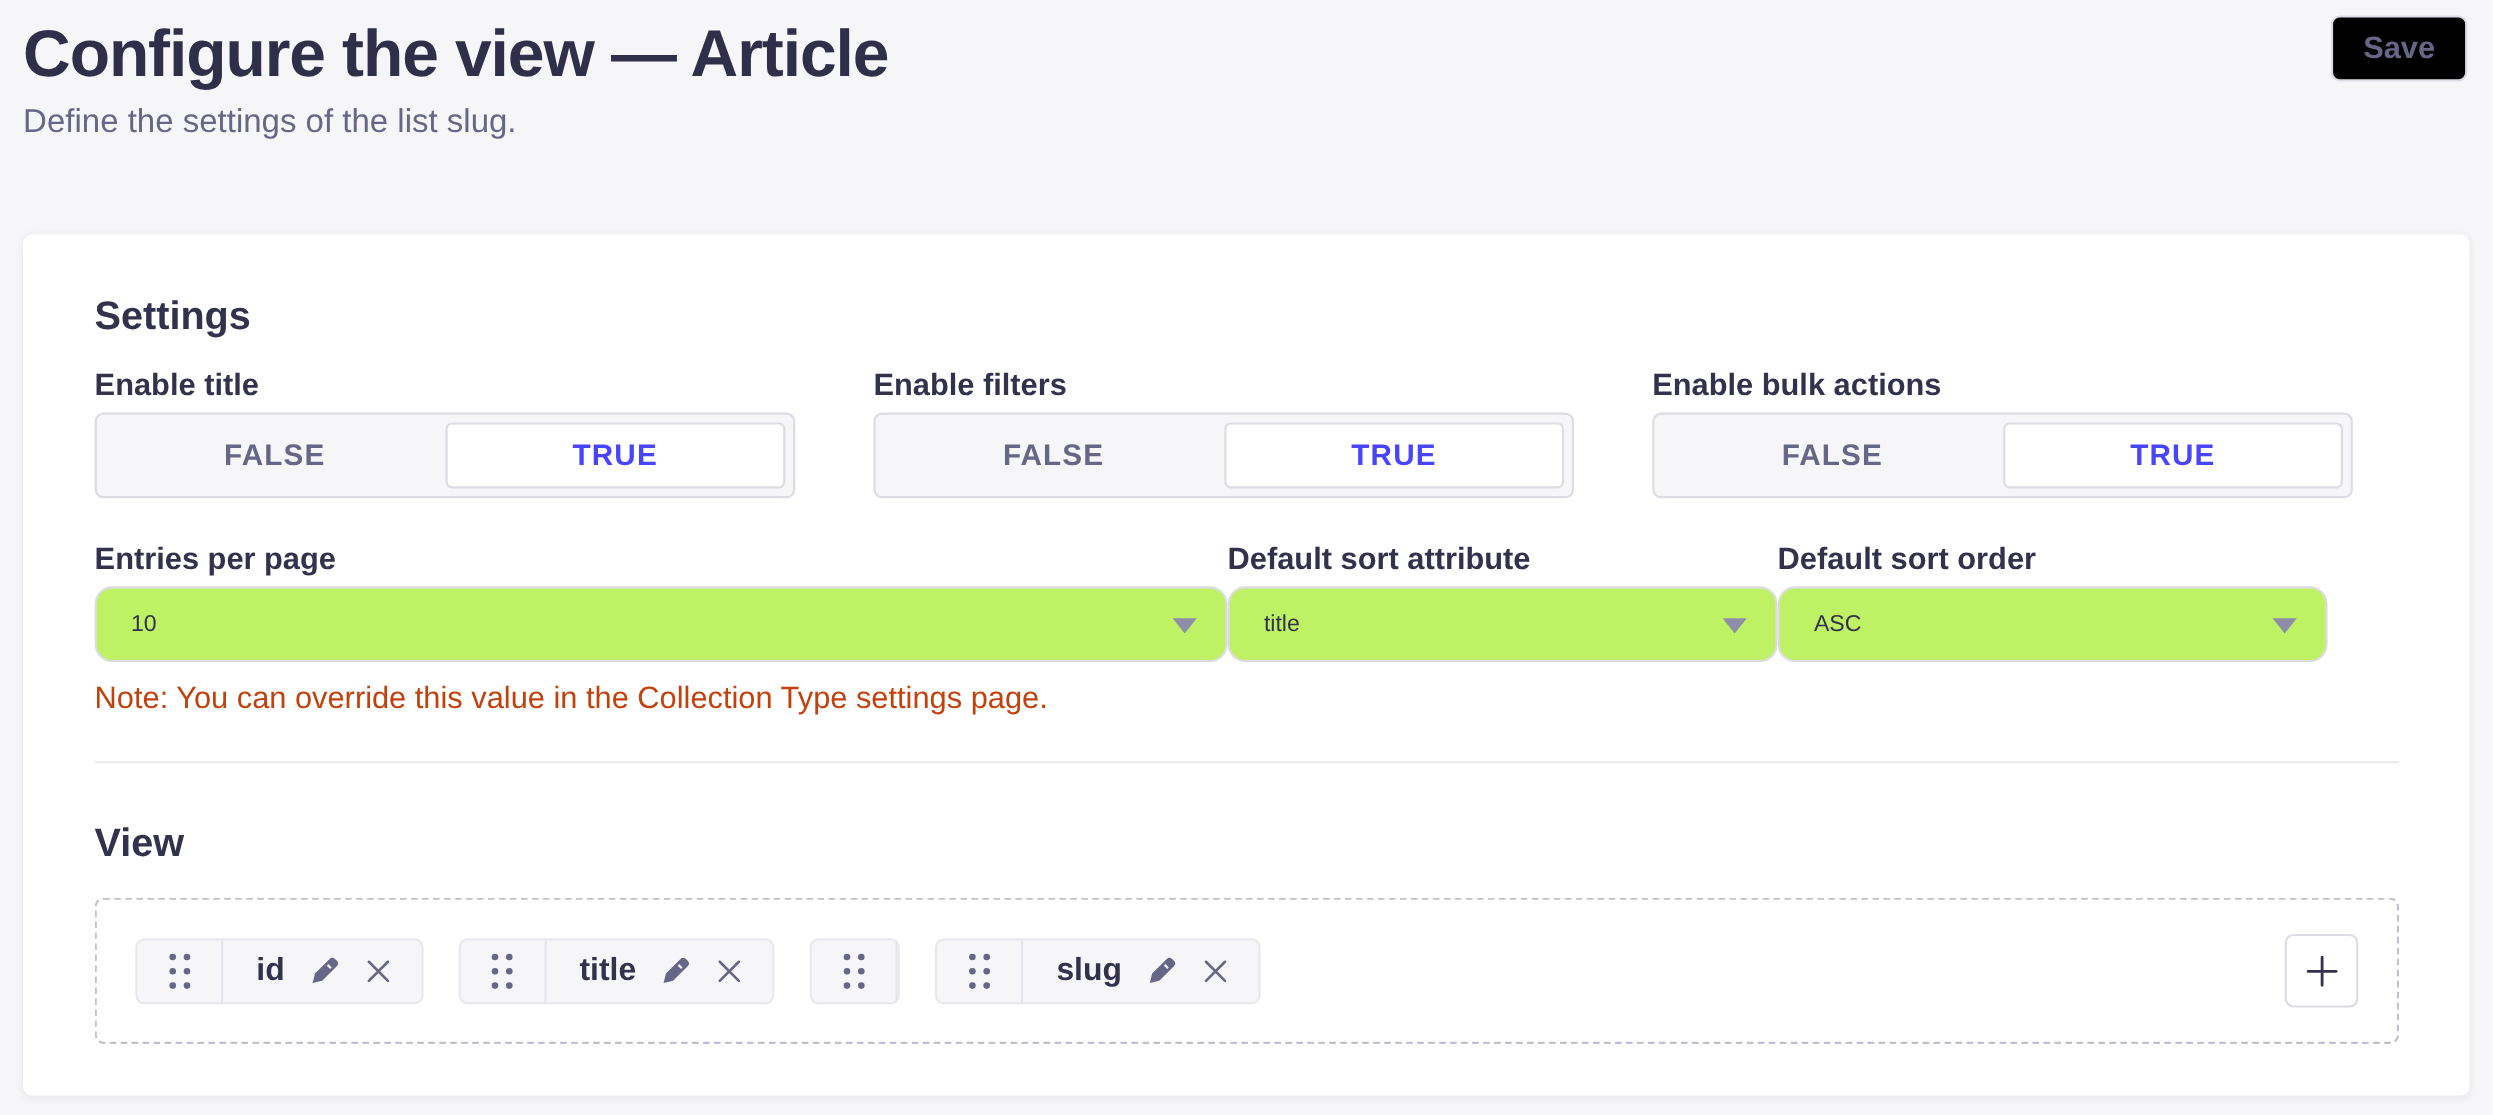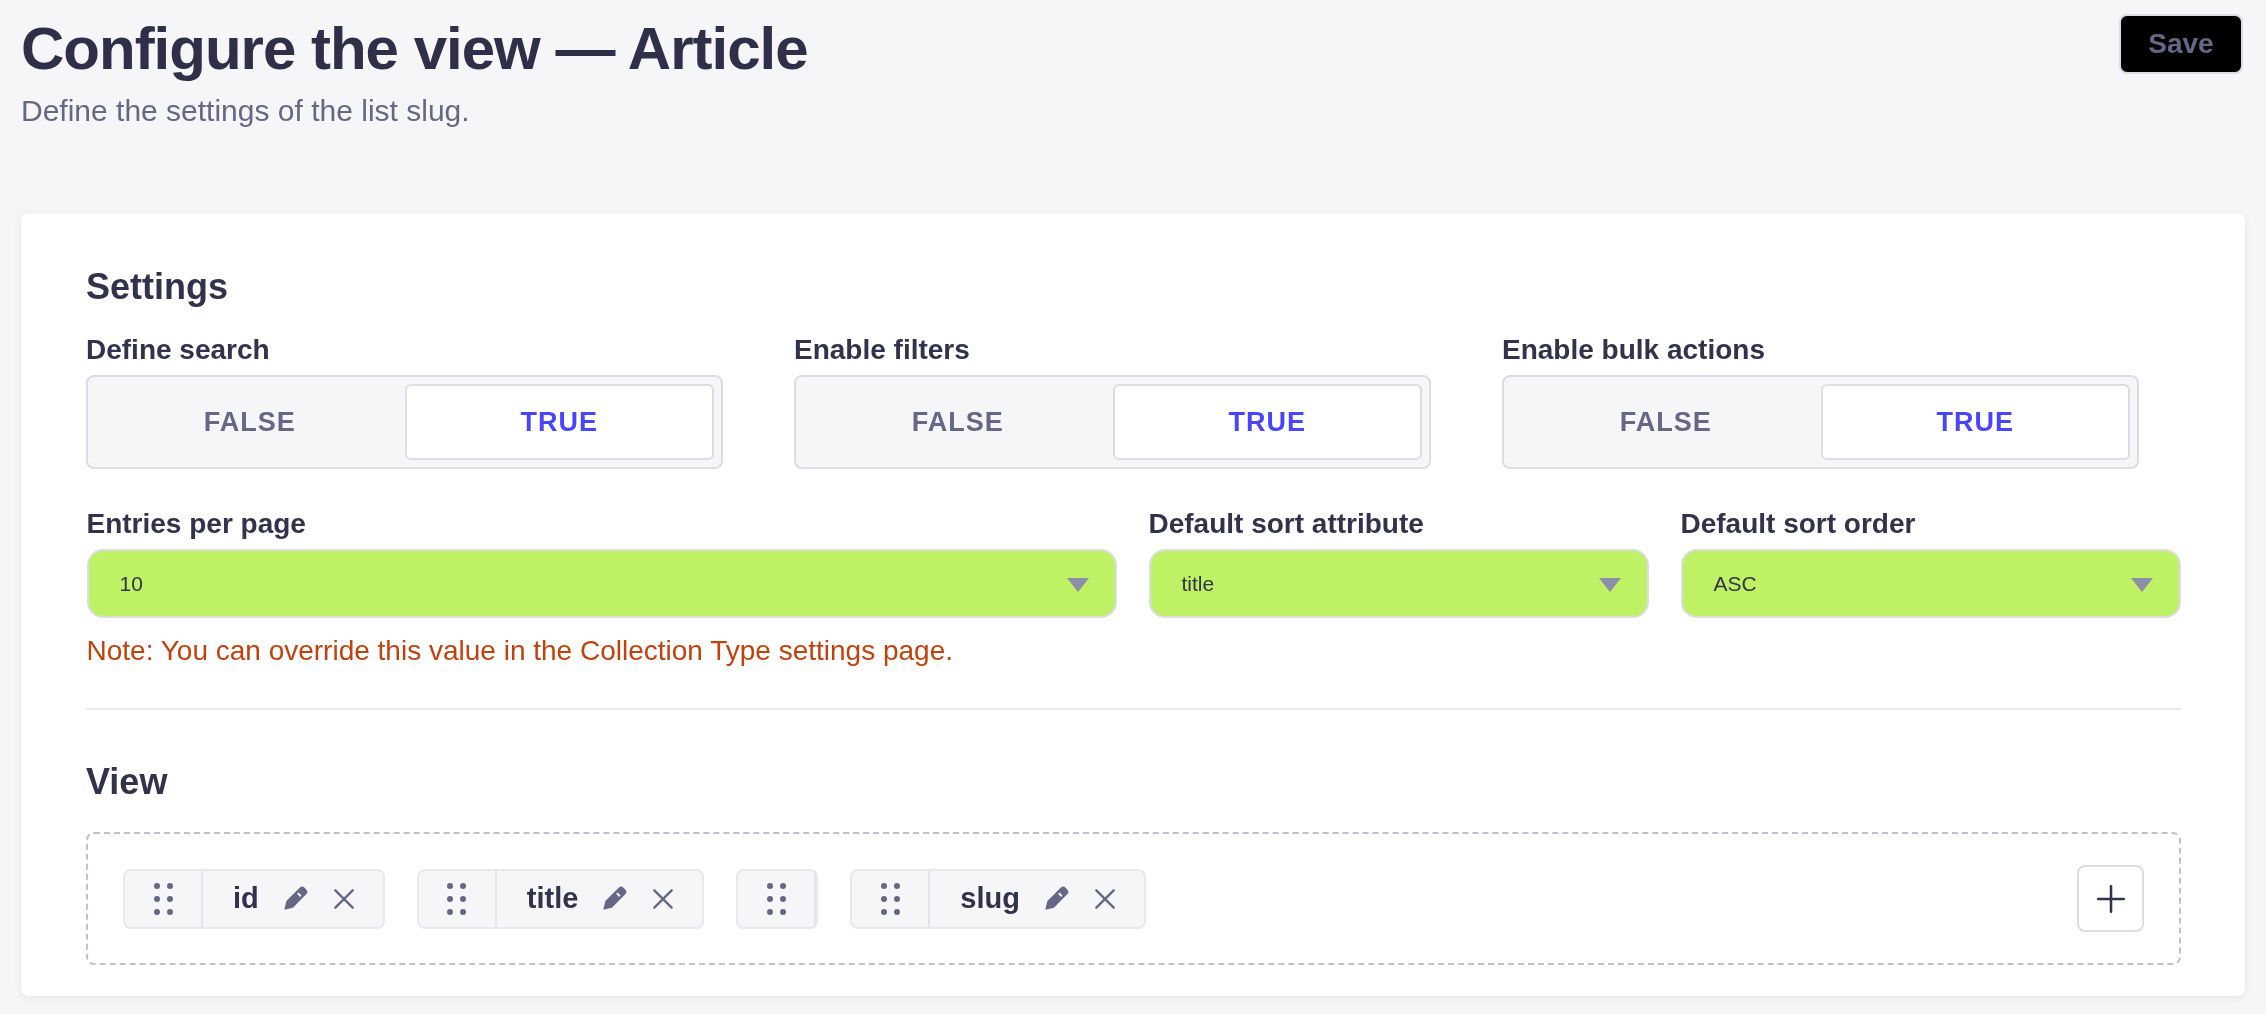--- a/index.html
+++ b/index.html
@@ -40,34 +40,34 @@
 
   .field-label {
     display:block; font-size:28px; font-weight:600; line-height:34px;
     color:#32324d; margin-bottom:8px;
   }
 
   
   .toggles-row { display:flex; gap:71px; margin-top:24px; }
   .toggle-field { width:637px; }
   .toggle {
-    height:94px; background:#f6f6f9; border:2px solid #dcdce4; border-radius:8px;
+    height:78px; background:#f6f6f9; border:2px solid #dcdce4; border-radius:8px;
     display:flex; align-items:stretch; padding:7px; cursor:pointer;
   }
   .toggle-opt {
     flex:1 1 50%; display:flex; align-items:center; justify-content:center;
     font-size:27px; font-weight:600; letter-spacing:1px; color:#666687;
     border-radius:6px; border:2px solid transparent;
   }
   .toggle-opt.selected {
     background:#ffffff; border-color:#dcdce4; color:#4945ff; font-weight:700;
   }
 
   
-  .selects-row { display:flex; gap:32px; margin-top:38px;justify-content:center; }
+  .selects-row { display:flex; margin-top:38px; }
   .sel-w1 { width:1030px; } .sel-w2 { width:500px; } .sel-w3 { width:500px; }
   .select-box {
     position:relative; height:69px; background:#bef264;
     border:2px solid #dcdce4; border-radius:16px;
     display:flex; align-items:center; padding:0 60px 0 31px;
     font-size:21px; color:#32324d; cursor:pointer;
   }
   .caret {
     position:absolute; right:26px; top:50%; margin-top:-6px;
     width:0; height:0;
@@ -112,21 +112,21 @@
   <div class="page-subtitle">Define the settings of the list slug.</div>
   <button class="save-btn">Save</button>
 </div>
 
 <div class="card">
 
   <div class="section-heading">Settings</div>
 
   <div class="toggles-row">
     <div class="toggle-field">
-      <span class="field-label">Define search</span>
+      <span class="field-label">Enable title</span>
       <div class="toggle">
         <div class="toggle-opt">FALSE</div>
         <div class="toggle-opt selected">TRUE</div>
       </div>
     </div>
     <div class="toggle-field">
       <span class="field-label">Enable filters</span>
       <div class="toggle">
         <div class="toggle-opt">FALSE</div>
         <div class="toggle-opt selected">TRUE</div>

